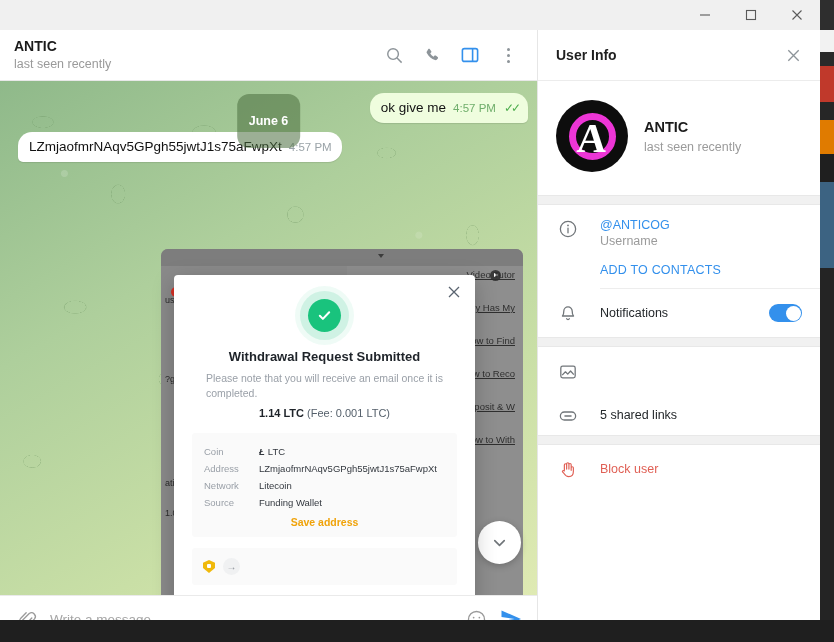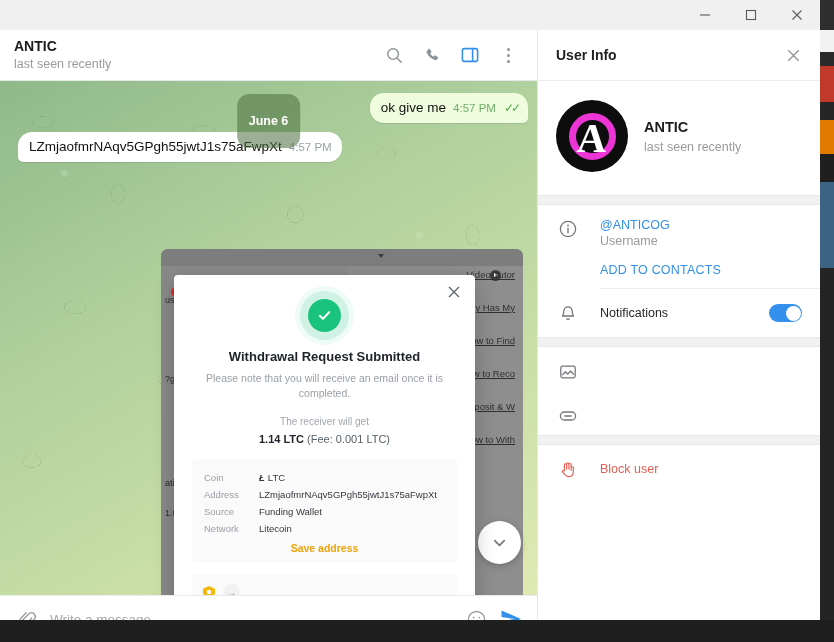--- a/index.html
+++ b/index.html
@@ -133,21 +133,21 @@
   }
   .m-close { position: absolute; right: 13px; top: 9px; width: 16px; height: 16px; cursor: pointer; color: #5a6470; }
   .m-check-wrap { display: flex; justify-content: center; margin-top: 8px; }
   .m-check {
     position: relative; width: 33px; height: 33px; border-radius: 50%;
     background: #19c37d; display: flex; align-items: center; justify-content: center;
     box-shadow: 0 0 0 8px rgba(25,195,125,.15), 0 0 0 13px rgba(25,195,125,.07);
   }
   .m-check svg { display: block; }
   .m-title { text-align: center; font-size: 13px; font-weight: bold; color: #1e2329; margin-top: 17px; }
-  .m-sub { text-align: center; font-size: 10.5px; color: #9aa0a8; line-height: 15px; margin-top: 7px; padding: 0 14px; }
+  .m-sub { text-align: left; font-size: 10.5px; color: #9aa0a8; line-height: 15px; margin-top: 7px; padding: 0 14px; }
   .m-receiver { text-align: center; font-size: 10px; color: #a0a6ae; margin-top: 15px; }
   .m-amount { text-align: center; font-size: 11px; color: #1e2329; margin-top: 6px; }
   .m-amount b { font-weight: bold; }
   .m-amount span { color: #55606b; font-weight: normal; }
 
   .m-details { background: #fafafa; border-radius: 3px; margin-top: 14px; padding: 10px 12px 9px; }
   .dr { display: flex; font-size: 9.5px; line-height: 17px; }
   .dr .k { width: 55px; color: #9aa0a8; flex: 0 0 55px; }
   .dr .v { color: #33383f; }
   .ltc-sym { font-style: italic; font-weight: bold; margin-right: 3px; }
@@ -328,44 +328,43 @@
           <div class="m-check-wrap">
             <div class="m-check">
               <svg width="17" height="17" viewBox="0 0 20 20" fill="none" stroke="#fff" stroke-width="2.4" stroke-linecap="round" stroke-linejoin="round">
                 <path d="M4.5 10.4l3.6 3.6 7.4-7.8"></path>
                 </svg>
             </div>
           </div>
 
           <div class="m-title">Withdrawal Request Submitted</div>
           <div class="m-sub">Please note that you will receive an email once it is completed.</div>
-          <div class="m-receiver">The receiver will get</div>
           <div class="m-amount">
             <b>1.14 LTC</b>
             <span>(Fee: 0.001 LTC)</span>
           </div>
 
           <div class="m-details">
             <div class="dr">
               <div class="k">Coin</div>
               <div class="v">
                 <span class="ltc-sym">Ł</span><span>LTC</span>
               </div>
             </div>
             <div class="dr">
               <div class="k">Address</div>
               <div class="v">LZmjaofmrNAqv5GPgh55jwtJ1s75aFwpXt</div>
             </div>
             <div class="dr">
+              <div class="k">Network</div>
+              <div class="v">Litecoin</div>
+            </div>
+            <div class="dr">
               <div class="k">Source</div>
               <div class="v">Funding Wallet</div>
-            </div>
-            <div class="dr">
-              <div class="k">Network</div>
-              <div class="v">Litecoin</div>
             </div>
             <div class="m-save">Save address</div>
           </div>
 
           <div class="m-onestep">
             <span class="shield"></span>
             <span class="arrow-circ">→</span>
           </div>
 
         </div>
@@ -462,20 +461,21 @@
         </div>
       </div>
 
       <div class="ui-row2" style="height:40px;">
         <div class="ui-ico">
           <svg width="20" height="20" viewBox="0 0 22 22" fill="none" stroke="currentColor" stroke-width="1.4" stroke-linecap="round">
             <rect x="2.6" y="6.6" width="16.8" height="8.8" rx="4.4"></rect>
               <path d="M7.6 11h6.8"></path>
             </svg>
         </div>
+        <div class="ui-lbl">5 shared links</div>
       </div>
 
       <div class="ui-gap"></div>
 
       <div class="ui-row3" style="height:48px;">
         <div class="ui-ico block-ico">
           <svg width="20" height="20" viewBox="0 0 22 22" fill="none" stroke="currentColor" stroke-width="1.3" stroke-linecap="round" stroke-linejoin="round">
             <path d="M7 11V5.4a1.25 1.25 0 012.5 0V10M9.5 10V4.3a1.25 1.25 0 012.5 0V10M12 10V5.1a1.25 1.25 0 012.5 0V11.4M14.5 8.6a1.2 1.2 0 012.4 0v4c0 3.2-2 5.6-5 5.6-2.6 0-4-1.3-5.1-3.1L5 13.1c-.5-.9.4-1.9 1.3-1.4L7 12"></path>
             </svg>
         </div>

